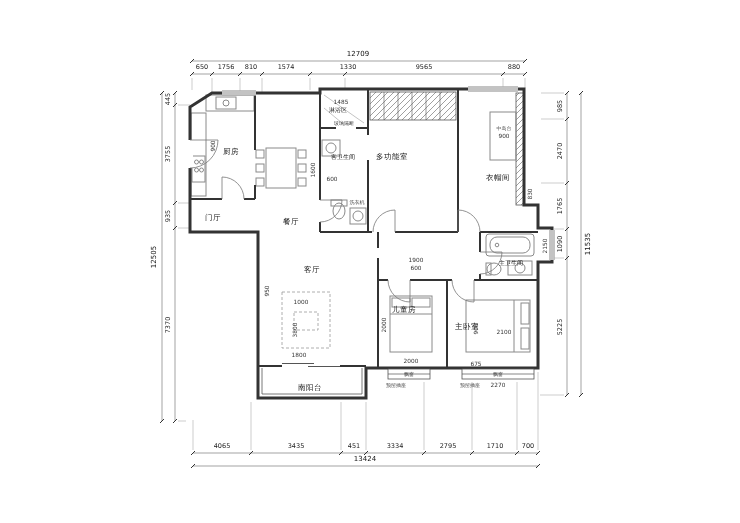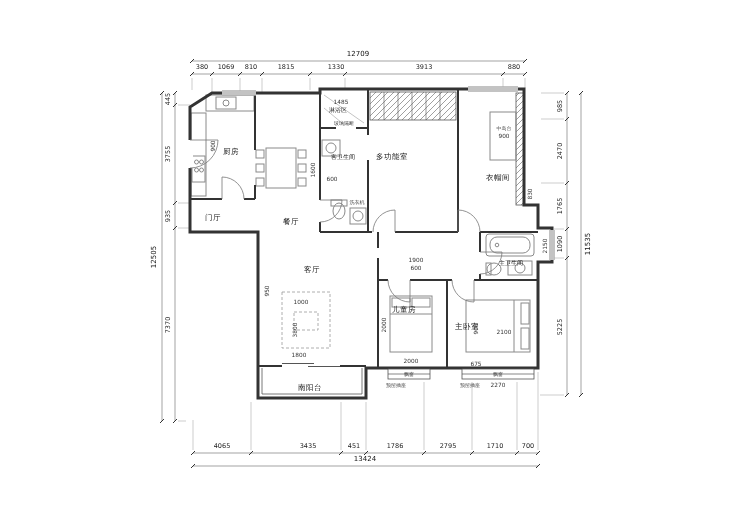--- a/index.html
+++ b/index.html
@@ -115,32 +115,32 @@
       <path d="M474,280 L474,302 A22,22 0 0 1 452,280"></path>
       <path d="M480,252 L502,252 A22,22 0 0 1 480,274"></path>
     </g>
   </svg>
 
   <div class="lbl ov" style="left:358px;top:54px">12709</div>
   <div class="lbl ov" style="left:365px;top:459px">13424</div>
   <div class="lbl ov rot" style="left:154px;top:257px">12505</div>
   <div class="lbl ov rot" style="left:588px;top:244px">11535</div>
 
-  <div class="lbl" style="left:202px;top:67px">380</div>
-  <div class="lbl" style="left:226px;top:67px">1069</div>
+  <div class="lbl" style="left:202px;top:67px">650</div>
+  <div class="lbl" style="left:226px;top:67px">1756</div>
   <div class="lbl" style="left:251px;top:67px">810</div>
-  <div class="lbl" style="left:286px;top:67px">1815</div>
-  <div class="lbl" style="left:336px;top:67px">1330</div>
-  <div class="lbl" style="left:424px;top:67px">3913</div>
+  <div class="lbl" style="left:286px;top:67px">1574</div>
+  <div class="lbl" style="left:348px;top:67px">1330</div>
+  <div class="lbl" style="left:424px;top:67px">9565</div>
   <div class="lbl" style="left:514px;top:67px">880</div>
 
   <div class="lbl" style="left:222px;top:446px">4065</div>
-  <div class="lbl" style="left:308px;top:446px">3435</div>
+  <div class="lbl" style="left:296px;top:446px">3435</div>
   <div class="lbl" style="left:354px;top:446px">451</div>
-  <div class="lbl" style="left:395px;top:446px">1786</div>
+  <div class="lbl" style="left:395px;top:446px">3334</div>
   <div class="lbl" style="left:448px;top:446px">2795</div>
   <div class="lbl" style="left:495px;top:446px">1710</div>
   <div class="lbl" style="left:528px;top:446px">700</div>
 
   <div class="lbl rot" style="left:168px;top:99px">445</div>
   <div class="lbl rot" style="left:168px;top:154px">3755</div>
   <div class="lbl rot" style="left:168px;top:216px">935</div>
   <div class="lbl rot" style="left:168px;top:325px">7370</div>
 
   <div class="lbl rot" style="left:560px;top:106px">985</div>

